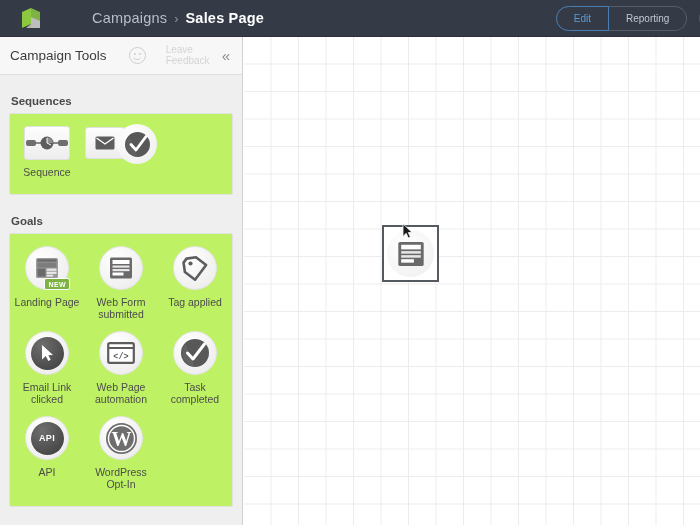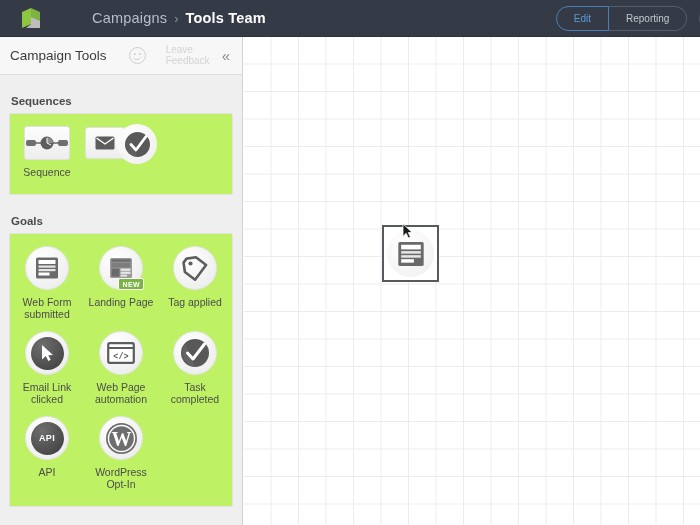--- a/index.html
+++ b/index.html
@@ -184,21 +184,21 @@
     <svg class="logo" viewBox="0 0 22 20">
       <polygon points="0,4 9,0 9,16 0,20" fill="#8dc63f"></polygon>
       <polygon points="9,0 18,4 18,20 9,16" fill="#7cb342"></polygon>
       <polygon points="9,16 18,20 9,20 4,20" fill="#b3b3b3"></polygon>
       <polygon points="9,9 18,13 18,20 9,20" fill="#bdbdbd"></polygon>
     </svg>
 
     <div class="crumbs">
       <span class="crumb-link">Campaigns</span>
       <span class="crumb-sep">›</span>
-      <span class="crumb-current">Tools Team</span>
+      <span class="crumb-current">Sales Page</span>
     </div>
 
     <div class="tabgroup">
       <div class="tabpill active">Edit</div>
       <div class="tabpill last">Reporting</div>
       <div class="tabpill solo">S</div>
     </div>
   </div>
 
   <div class="sidebar">
@@ -259,44 +259,44 @@
         </div>
       </div>
 
       <div class="group-title">Goals</div>
       <div class="panel">
         <div class="tiles">
 
           <div class="tile">
             <div class="ic-round">
               <svg width="26" height="26" viewBox="0 0 26 26">
-                <rect x="2" y="2.5" width="22" height="21" rx="1.5" fill="#6a6a6a"></rect>
-                <rect x="4.5" y="5" width="17" height="4" fill="#ffffff"></rect>
-                <rect x="4.5" y="10.5" width="17" height="2.2" fill="#e6e6e6"></rect>
-                <rect x="4.5" y="14" width="17" height="2.2" fill="#e6e6e6"></rect>
-                <rect x="4.5" y="17.5" width="11" height="3" fill="#ffffff"></rect>
-              </svg>
-            </div>
-            <div class="tile-label">Web Form submitted</div>
-          </div>
-
-          <div class="tile">
-            <div class="ic-round">
-              <svg width="26" height="26" viewBox="0 0 26 26">
                 <rect x="2" y="3" width="22" height="20" rx="1.5" fill="#9a9a9a"></rect>
                 <rect x="3.5" y="4.3" width="19" height="2.4" fill="#6a6a6a"></rect>
                 <rect x="3.5" y="7.6" width="19" height="5" fill="#7d7d7d"></rect>
                 <rect x="3.5" y="13.6" width="8" height="8" fill="#6a6a6a"></rect>
                 <rect x="12.6" y="13.6" width="9.9" height="2.2" fill="#e8e8e8"></rect>
                 <rect x="12.6" y="16.7" width="9.9" height="2.2" fill="#e8e8e8"></rect>
                 <rect x="12.6" y="19.7" width="6.5" height="1.9" fill="#e8e8e8"></rect>
               </svg>
               <span class="badge-new">NEW</span>
             </div>
             <div class="tile-label">Landing Page</div>
+          </div>
+
+          <div class="tile">
+            <div class="ic-round">
+              <svg width="26" height="26" viewBox="0 0 26 26">
+                <rect x="2" y="2.5" width="22" height="21" rx="1.5" fill="#6a6a6a"></rect>
+                <rect x="4.5" y="5" width="17" height="4" fill="#ffffff"></rect>
+                <rect x="4.5" y="10.5" width="17" height="2.2" fill="#e6e6e6"></rect>
+                <rect x="4.5" y="14" width="17" height="2.2" fill="#e6e6e6"></rect>
+                <rect x="4.5" y="17.5" width="11" height="3" fill="#ffffff"></rect>
+              </svg>
+            </div>
+            <div class="tile-label">Web Form submitted</div>
           </div>
 
           <div class="tile">
             <div class="ic-round">
               <svg width="27" height="27" viewBox="0 0 27 27">
                 <path d="M15.5 2.5 L24.5 11.5 L11.5 24.5 L2.5 15.5 L2.5 6 L6 2.5 Z" transform="rotate(-8 13.5 13.5)" fill="none" stroke="#5d5d5d" stroke-width="2.6" stroke-linejoin="round"></path>
                 <circle cx="8.5" cy="8.5" r="2.1" fill="#5d5d5d"></circle>
               </svg>
             </div>
             <div class="tile-label">Tag applied</div>

